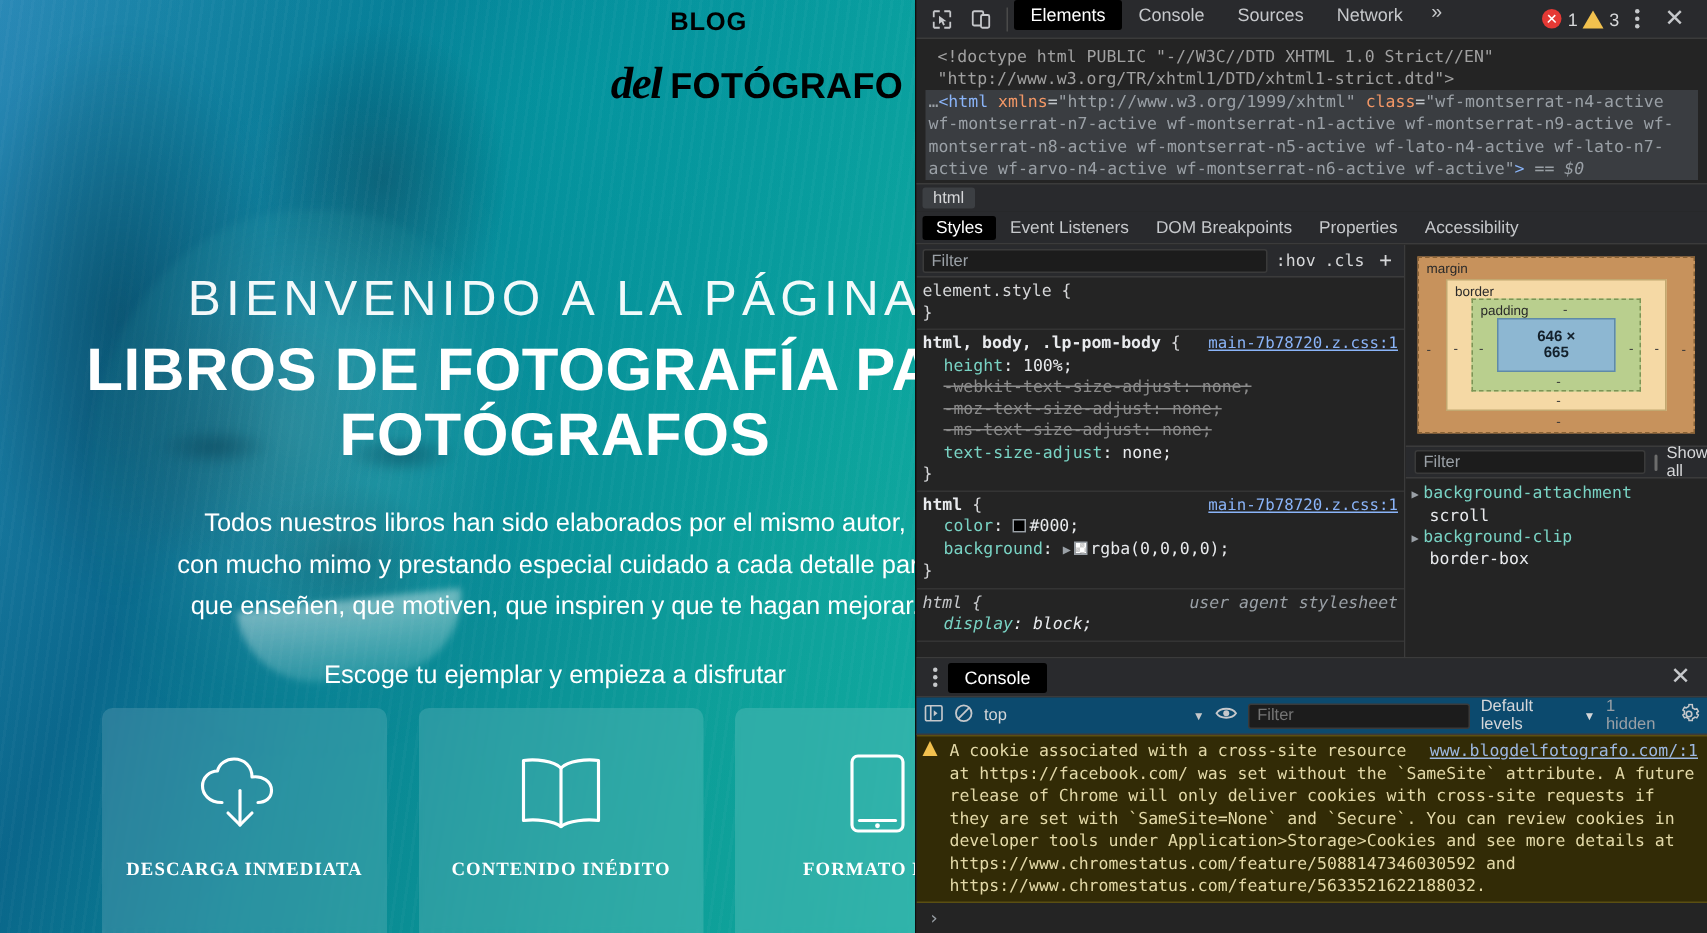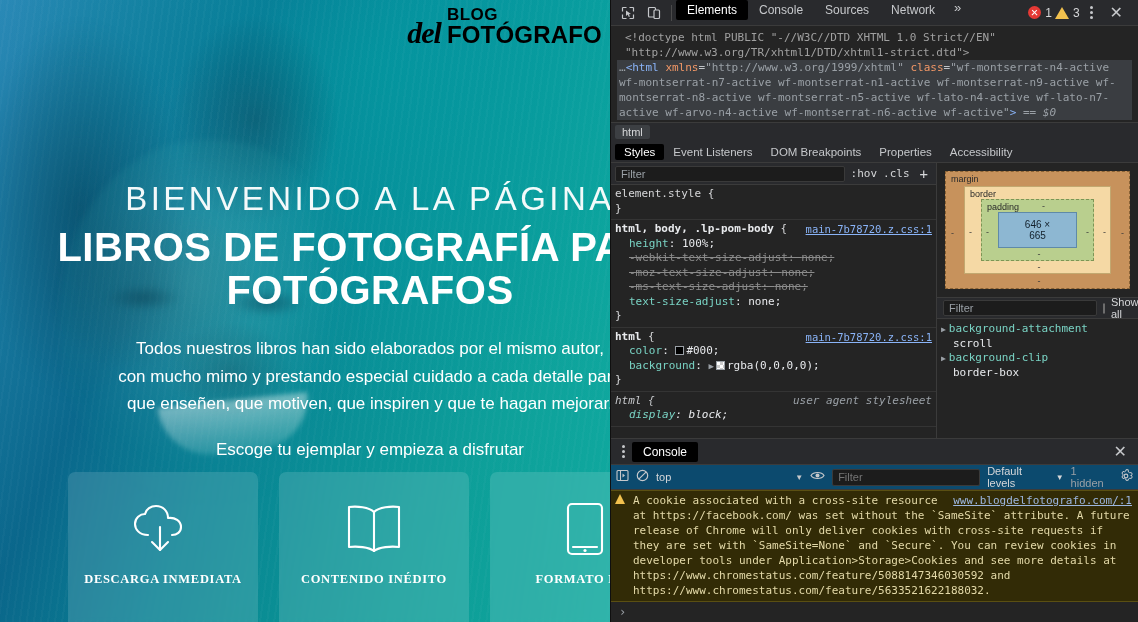--- a/index.html
+++ b/index.html
@@ -72,21 +72,21 @@
     color: #000000;
     z-index: 5;
   }
   .brand-del {
     font-family: "Liberation Serif", serif;
     font-style: italic; font-weight: 700;
     font-size: 30px; line-height: .9;
     letter-spacing: -1px;
     padding-bottom: 1px;
   }
-  .brand-words { display: flex; flex-direction: column; align-items: flex-start; line-height: 1; }
+  .brand-words { display: flex; flex-direction: column; align-items: flex-start; line-height: 1; gap: 23px; }
   .brand-blog { font-size: 17px; font-weight: 700; letter-spacing: .5px; }
   .brand-foto { font-size: 24px; font-weight: 700; letter-spacing: .2px; }
 
   
   .hero-text {
     position: absolute; left: 0; top: 180px; width: 740px;
     text-align: center; color: #fff; z-index: 4;
   }
   .hero-welcome {
     font-size: 33px; font-weight: 300; letter-spacing: 3.5px;
@@ -258,20 +258,21 @@
     background: #c7925c; border: 1px dashed #8a6336;
     padding: 14px 18px 14px 18px; position: relative;
     font-family: "Liberation Sans", sans-serif; font-size: 9.5px; color: #222;
   }
   .bm-border { background: #f5d9a5; border: 1px solid #c2a870; padding: 12px 16px; position: relative; }
   .bm-padding { background: #b9cf8e; border: 1px dashed #7d9455; padding: 12px 16px; position: relative; }
   .bm-content {
     background: #8db7d2; border: 1px solid #5f8aa8;
     padding: 6px 24px; text-align: center; font-size: 10px; color: #13202b;
     font-family: "Liberation Sans", sans-serif;
+    font-weight: bold;
   }
   .bm-lbl { position: absolute; left: 5px; top: 2px; font-size: 9px; color: #2a2a2a; }
   .bm-d { position:absolute; font-size: 9px; color:#3a3a3a; }
 
   .computed-filter { height: 22px; flex:0 0 22px; display:flex; align-items:center; background:#292a2d; border-top:1px solid #3b3b3b; border-bottom:1px solid #3b3b3b; padding: 0 6px; gap:6px; }
   .cb { width:11px; height:11px; border:1px solid #6d6d6d; background:#2a2a2a; border-radius:2px; }
   .showall { font-family:"Liberation Sans",sans-serif; font-size:11px; color:#d6d7d9; }
   .comp-list { overflow:hidden; flex:1 1 auto; padding: 3px 4px; }
   .comp-item { line-height: 14px; }
   .comp-name { color:#79d3c4; }

